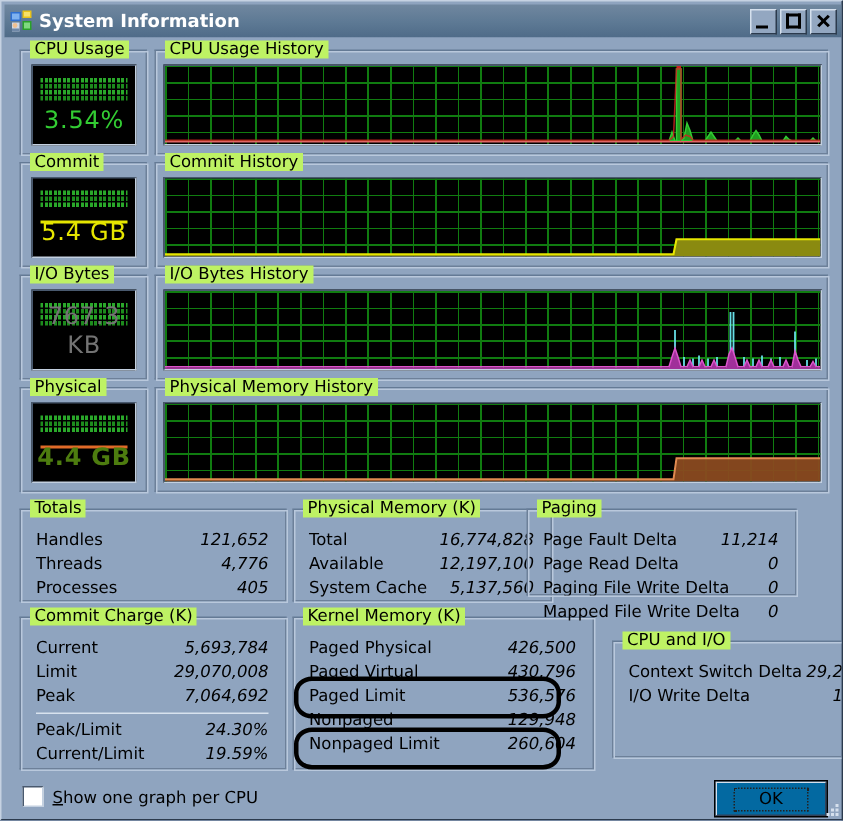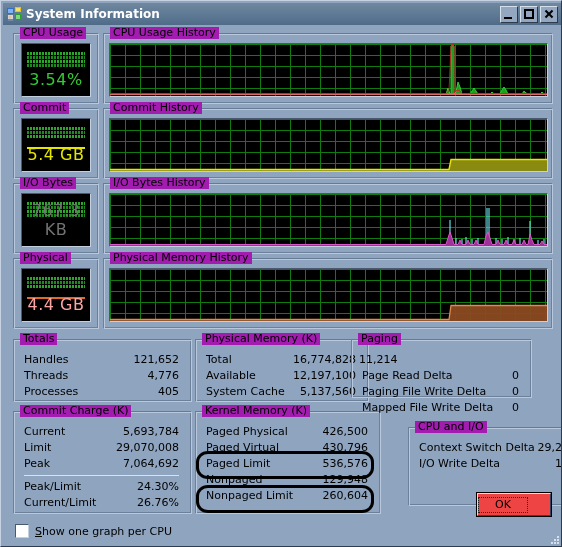--- a/index.html
+++ b/index.html
@@ -90,21 +90,21 @@
     left: -1px; top: -1px; right: -1px; bottom: -1px;
     border: 1px solid #b9c8dc;
     pointer-events: none;
     transform: translate(1px,1px);
     box-sizing: border-box;
   }
   .group > .glabel {
     position: absolute;
     top: -7px;
     left: 6px;
-    background: #a21caf;
+    background: #bef264;
     padding: 0 3px;
     font-size: 11px;
     color: #000;
     white-space: nowrap;
     z-index: 2;
     line-height: 12px;
   }
 
   
   .gauge {
@@ -175,21 +175,21 @@
   }
   .srow {
     display: flex;
     justify-content: space-between;
     height: 16px;
     line-height: 16px;
     white-space: nowrap;
     text-align: right;
   }
   .srow .k { padding-left: 3px; }
-  .srow .v { padding-right: 4px; }
+  .srow .v { padding-right: 4px; font-style: italic; }
   .hr {
     height: 1px;
     background: #d8e2ee;
     margin: 3px 4px 3px 3px;
   }
 
   
   .oval {
     position: absolute;
     border: 3px solid #000;
@@ -215,31 +215,32 @@
     border-right: 1px solid #c3d0e0;
     border-bottom: 1px solid #c3d0e0;
     margin-right: 6px;
     flex: none;
   }
   #cbox-label { font-size: 11px; }
   #cbox-label u { text-decoration: underline; }
   #ok-button {
     position: absolute;
     right: 10px;
-    top: 468px;
+    top: 496px;
     width: 72px;
     height: 21px;
-    background: #ef4444;
+    background: #0369a1;
     border-top: 1px solid #d5e0ed;
     border-left: 1px solid #d5e0ed;
     border-right: 1px solid #33435a;
     border-bottom: 1px solid #33435a;
     outline: 1px solid #000;
     display: flex;
     align-items: center;
+    justify-content: center;
     font-size: 11px;
     cursor: default;
   }
   #ok-button span {
     border: 1px dotted #222;
     padding: 1px 16px 1px 16px;
     line-height: 12px;
   }
   #resize-grip {
     position: absolute;
@@ -333,21 +334,21 @@
     <div class="group" style="left:10px; top:233px; width:85px; height:70px;">
       <span class="glabel">Physical</span>
     </div>
     <div class="gauge" style="left:18px; top:243px; width:68px; height:52px;">
       <div class="bars">
         <div class="row dense"></div>
           <div class="row"></div>
           <div class="row dense"></div>
       </div>
       <div class="underline" style="top:28px; background:#e06a28;"></div>
-      <div class="gval" style="color:#fca5a5;">4.4 GB</div>
+      <div class="gval" style="color:#4d7c0f;font-weight:bold;">4.4 GB</div>
     </div>
 
     <div class="group" style="left:100px; top:8px; width:449px; height:70px;">
       <span class="glabel">CPU Usage History</span>
     </div>
     <div class="graph" style="left:106px; top:18px; width:437px; height:52px;">
       <div class="grid"></div>
       <svg width="437" height="52" viewBox="0 0 437 52" preserveAspectRatio="none">
         <rect x="341" y="0" width="3" height="50" fill="#cc2222"></rect>
         <path d="M0,50 L336,50 L338,44 L340,50 L341,50 L341,2 L344,2 L344,50 L346,48 L348,38 L350,43 L352,50 L360,50 L362,47 L364,44 L366,47 L368,50 L380,50 L382,48 L384,50 L390,50 L392,46 L394,43 L396,46 L398,50 L412,50 L414,47 L416,49 L418,50 L430,50 L432,48 L434,50 L437,50 Z" fill="#1f9e1f" stroke="#33cc33" stroke-width="1"></path>
@@ -440,21 +441,21 @@
           <span class="k">Peak</span>
           <span class="v">7,064,692</span>
         </div>
         <div class="hr"></div>
         <div class="srow">
           <span class="k">Peak/Limit</span>
           <span class="v">24.30%</span>
         </div>
         <div class="srow">
           <span class="k">Current/Limit</span>
-          <span class="v">26.76%</span>
+          <span class="v">19.59%</span>
         </div>
       </div>
     </div>
 
     <div class="group" style="left:192px; top:314px; width:173px; height:62px;">
       <span class="glabel">Physical Memory (K)</span>
       <div class="rows">
         <div class="srow">
           <span class="k">Total</span>
           <span class="v">16,774,828</span>
@@ -463,21 +464,21 @@
           <span class="k">Available</span>
           <span class="v">12,197,100</span>
         </div>
         <div class="srow">
           <span class="k">System Cache</span>
           <span class="v">5,137,560</span>
         </div>
       </div>
     </div>
 
-    <div class="group" style="left:192px; top:386px; width:185px; height:102px;">
+    <div class="group" style="left:192px; top:386px; width:201px; height:102px;">
       <span class="glabel">Kernel Memory (K)</span>
       <div class="rows">
         <div class="srow">
           <span class="k">Paged Physical</span>
           <span class="v">426,500</span>
         </div>
         <div class="srow">
           <span class="k">Paged Virtual</span>
           <span class="v">430,796</span>
         </div>
@@ -496,20 +497,21 @@
       </div>
     </div>
 
     <div class="oval" style="left:193px; top:426px; width:172px; height:22px;"></div>
     <div class="oval" style="left:193px; top:460px; width:172px; height:22px;"></div>
 
     <div class="group" style="left:348px; top:314px; width:180px; height:58px;">
       <span class="glabel">Paging</span>
       <div class="rows">
         <div class="srow">
+          <span class="k">Page Fault Delta</span>
           <span class="v">11,214</span>
         </div>
         <div class="srow">
           <span class="k">Page Read Delta</span>
           <span class="v">0</span>
         </div>
         <div class="srow">
           <span class="k">Paging File Write Delta</span>
           <span class="v">0</span>
         </div>

